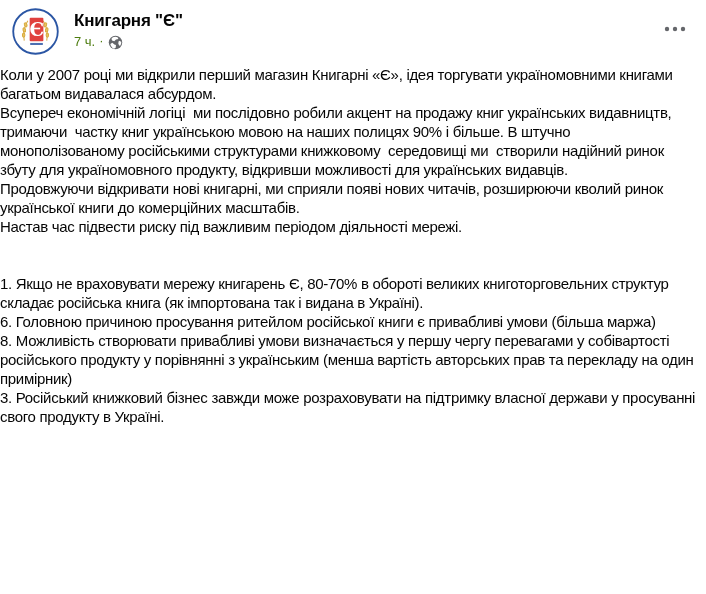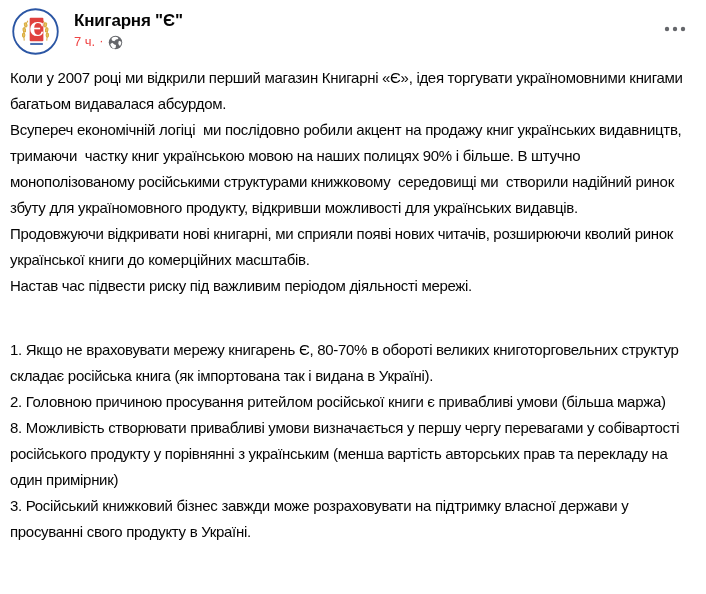--- a/index.html
+++ b/index.html
@@ -42,41 +42,41 @@
     color: #050505;
     cursor: pointer;
     line-height: 21px;
   }
   .meta {
     display: flex;
     align-items: center;
     gap: 4px;
     margin-top: 2px;
     font-size: 13px;
-    color: #ef4444;
+    color: #4d7c0f;
     line-height: 16px;
   }
   .meta .timestamp { cursor: pointer; }
   .meta .dot-sep { margin: 0 0 2px 0; }
   .globe { display: inline-flex; align-items: center; }
   .menu-btn {
     margin-left: auto;
     margin-top: 14px;
     padding: 4px;
     cursor: pointer;
     border-radius: 50%;
     display: flex;
     align-items: center;
   }
 
   
   .body-text {
-    padding: 7px 8px 0 10px;
+    padding: 7px 8px 0 0;
     font-size: 15px;
-    line-height: 26px;
+    line-height: 19px;
     letter-spacing: -0.3px;
   }
   .body-text p {
     margin: 0;
     min-height: 19px;
     white-space: pre-wrap;
   }
 </style>
 </head>
 <body>
@@ -137,18 +137,18 @@
   </div>
 
   <div class="body-text">
     <p>Коли у 2007 році ми відкрили перший магазин Книгарні «Є», ідея торгувати україномовними книгами багатьом видавалася абсурдом.</p>
     <p>Всупереч економічній логіці  ми послідовно робили акцент на продажу книг українських видавництв, тримаючи  частку книг українською мовою на наших полицях 90% і більше. В штучно монополізованому російськими структурами книжковому  середовищі ми  створили надійний ринок збуту для україномовного продукту, відкривши можливості для українських видавців.</p>
     <p>Продовжуючи відкривати нові книгарні, ми сприяли появі нових читачів, розширюючи кволий ринок української книги до комерційних масштабів.</p>
     <p>Настав час підвести риску під важливим періодом діяльності мережі.</p>
     <p></p>
     <p></p>
     <p>1. Якщо не враховувати мережу книгарень Є, 80-70% в обороті великих книготорговельних структур складає російська книга (як імпортована так і видана в Україні).</p>
-    <p>2. Головною причиною просування ритейлом російської книги є привабливі умови (більша маржа)</p>
+    <p>6. Головною причиною просування ритейлом російської книги є привабливі умови (більша маржа)</p>
     <p>8. Можливість створювати привабливі умови визначається у першу чергу перевагами у собівартості російського продукту у порівнянні з українським (менша вартість авторських прав та перекладу на один примірник)</p>
     <p>3. Російський книжковий бізнес завжди може розраховувати на підтримку власної держави у просуванні свого продукту в Україні.</p>
   </div>
 
 </div>
 
 </body></html>

